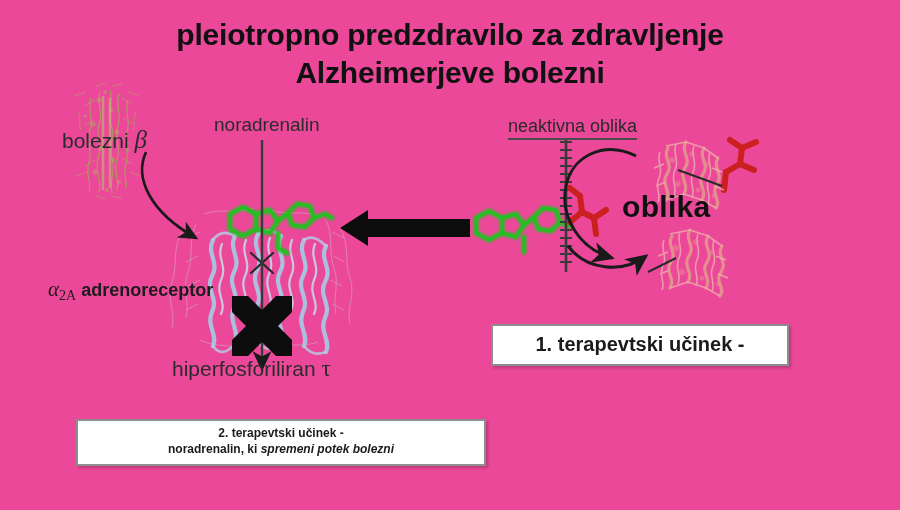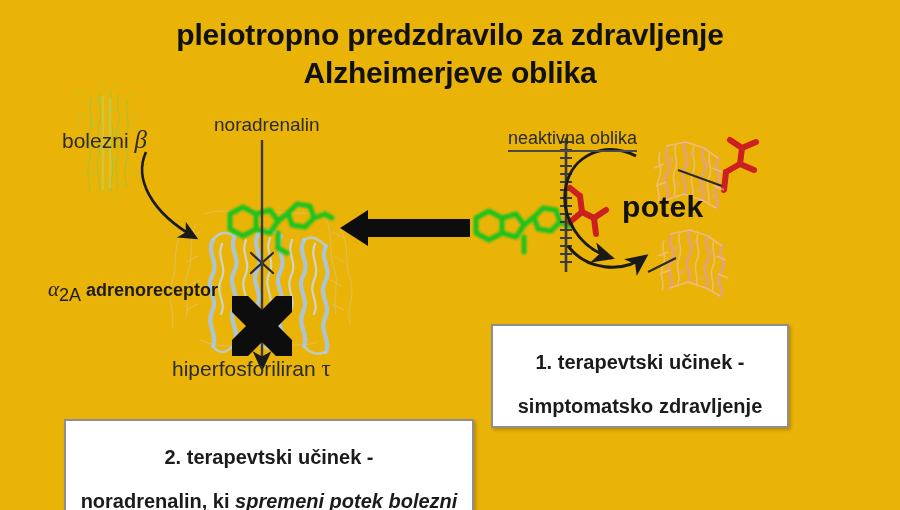--- a/index.html
+++ b/index.html
@@ -7,21 +7,21 @@
     padding: 0;
     background: #ffffff;
   }
   body {
     font-family: "Liberation Sans", sans-serif;
   }
   #canvas {
     position: relative;
     width: 900px;
     height: 510px;
-    background: #eab308;
+    background: #ec4899;
     overflow: hidden;
   }
   .abs { position: absolute; }
 
   
   #title-block {
     left: 0; top: 16px;
     width: 900px;
     text-align: center;
     font-weight: bold;
@@ -45,37 +45,36 @@
   #label-noradrenalin { left: 214px; top: 114px; font-size: 19px; }
 
   #label-adreno { left: 48px; top: 277px; font-size: 18px; font-weight: bold; color: #1c1c1c; }
   #label-adreno .greek {
     font-family: "Liberation Serif", serif;
     font-style: italic;
     font-weight: normal;
     font-size: 21px;
   }
   #label-adreno .sub {
-    font-family: Liberation Sans, sans-serif;
-    font-size: 18px;
+    font-family: Liberation Serif, serif;
+    font-size: 14px;
     font-weight: normal;
     vertical-align: -0.28em;
     letter-spacing: 0px;
   }
 
   #label-tau { left: 172px; top: 356px; font-size: 21px; }
   #label-tau .greek { font-family: "Liberation Serif", serif; font-size: 23px; }
 
   #label-neaktivna {
     left: 508px; top: 116px;
     font-size: 18px;
     color: #2b2b2b;
     border-bottom: 2px solid #4a4a4a;
     padding-bottom: 1px;
-    margin-top: 12px;
   }
 
   #label-hbche {
     left: 622px; top: 190px;
     font-size: 30px;
     font-weight: bold;
     color: #111111;
     letter-spacing: 0.3px;
   }
 
@@ -90,26 +89,26 @@
     line-height: 1.3;
     padding: 5px 10px 7px 10px;
     box-sizing: border-box;
   }
   #callout-1 {
     left: 491px; top: 324px;
     width: 298px;
     font-size: 20px;
   }
   #callout-2 {
-    left: 64px; top: 419px;
+    left: 76px; top: 419px;
     width: 410px;
-    font-size: 20px;
+    font-size: 12px;
   }
   .callout .ital { font-style: italic; }
-  .callout .cline { display: block; margin-top: 18px; }
+  .callout .cline { display: block; }
 
   
   #art { left: 0; top: 0; }
 </style>
 </head>
 <body>
 
 <div id="canvas">
 
   <svg id="art" class="abs" width="900" height="510" viewBox="0 0 900 510">
@@ -340,44 +339,43 @@
     </g>
 
     <g stroke="#2a2a2a" stroke-width="2" fill="none">
       <path d="M678,170 L722,186"></path>
       <path d="M648,272 L676,258"></path>
     </g>
   </svg>
 
   <div id="title-block" class="abs">
     <span class="tline">pleiotropno predzdravilo za zdravljenje</span>
-    <span class="tline">Alzheimerjeve oblika</span>
+    <span class="tline">Alzheimerjeve bolezni</span>
   </div>
 
   <div id="label-amiloid" class="abs label">
     <span>bolezni </span><span class="greek">β</span>
   </div>
 
   <div id="label-noradrenalin" class="abs label">noradrenalin</div>
 
   <div id="label-adreno" class="abs">
     <span class="greek">α</span><span class="sub">2A</span><span> adrenoreceptor</span>
   </div>
 
   <div id="label-tau" class="abs label">
     <span>hiperfosforiliran </span><span class="greek">τ</span>
   </div>
 
   <div id="label-neaktivna" class="abs">neaktivna oblika</div>
 
-  <div id="label-hbche" class="abs">potek</div>
+  <div id="label-hbche" class="abs">oblika</div>
 
   <div id="callout-1" class="abs callout">
     <span class="cline">1. terapevtski učinek -</span>
-    <span class="cline">simptomatsko zdravljenje</span>
   </div>
 
   <div id="callout-2" class="abs callout">
     <span class="cline">2. terapevtski učinek -</span>
     <span class="cline"><span>noradrenalin, ki </span><span class="ital">spremeni potek bolezni</span></span>
   </div>
 
 </div>
 
 </body></html>

